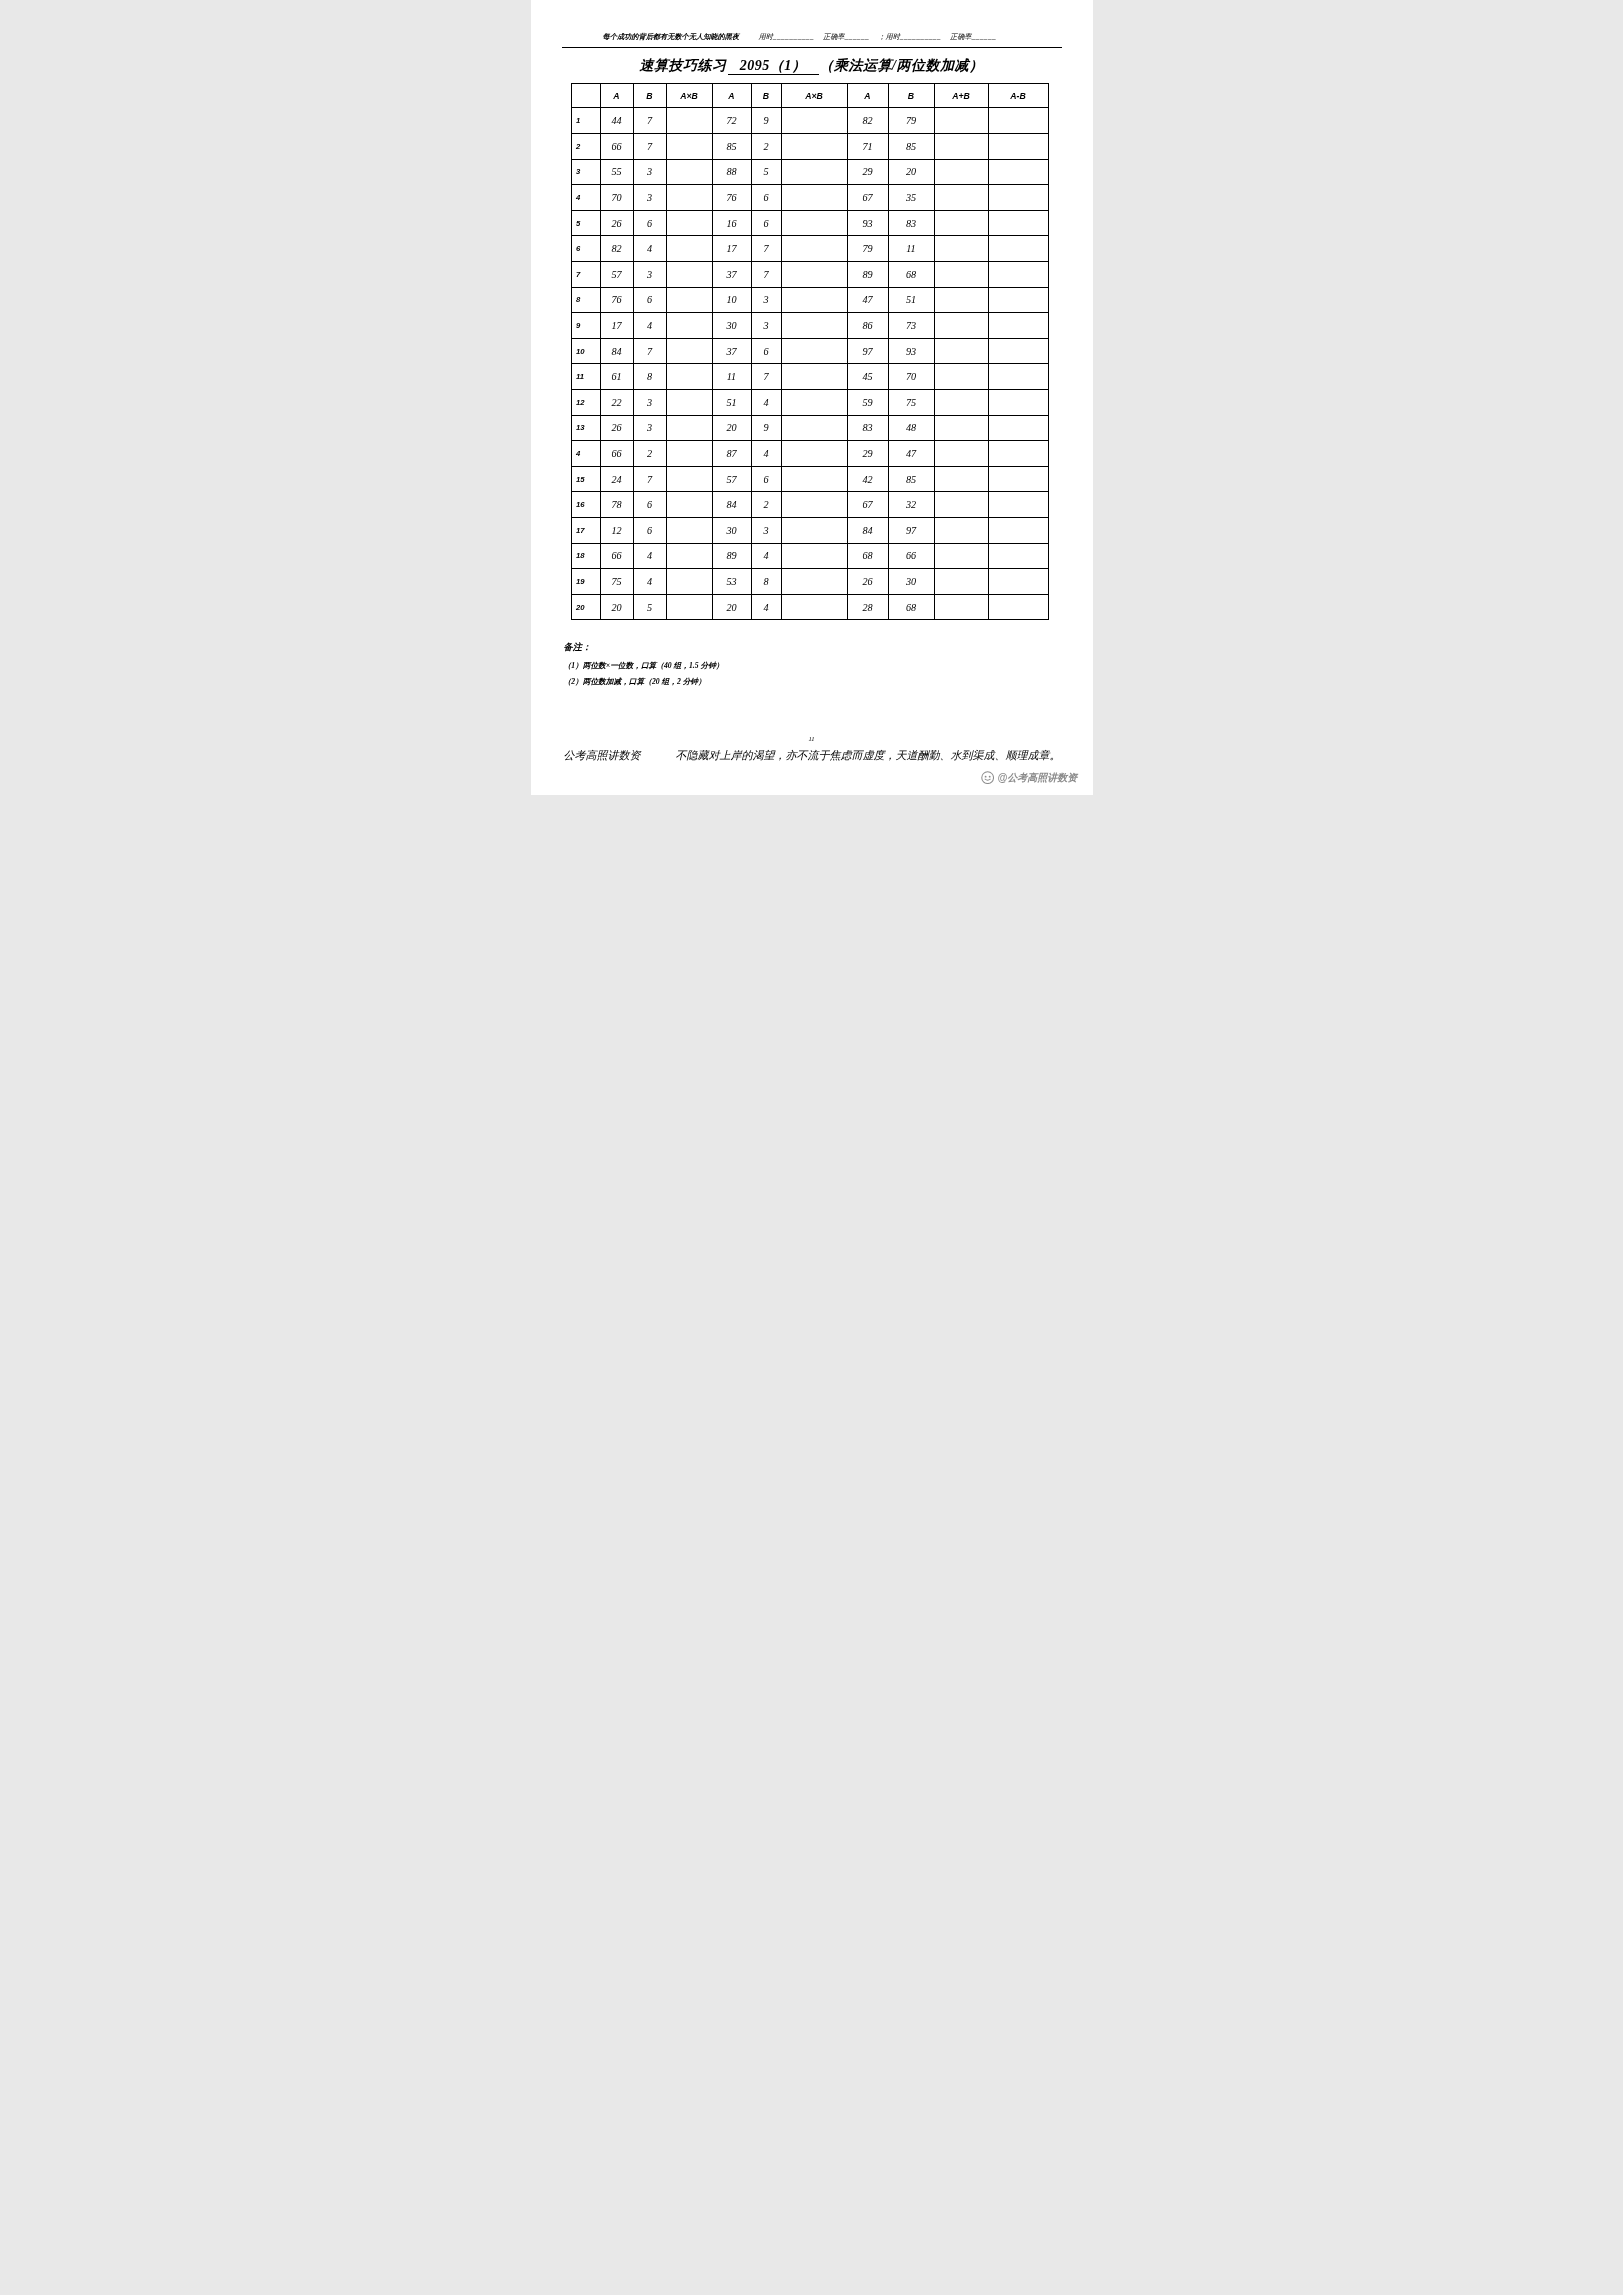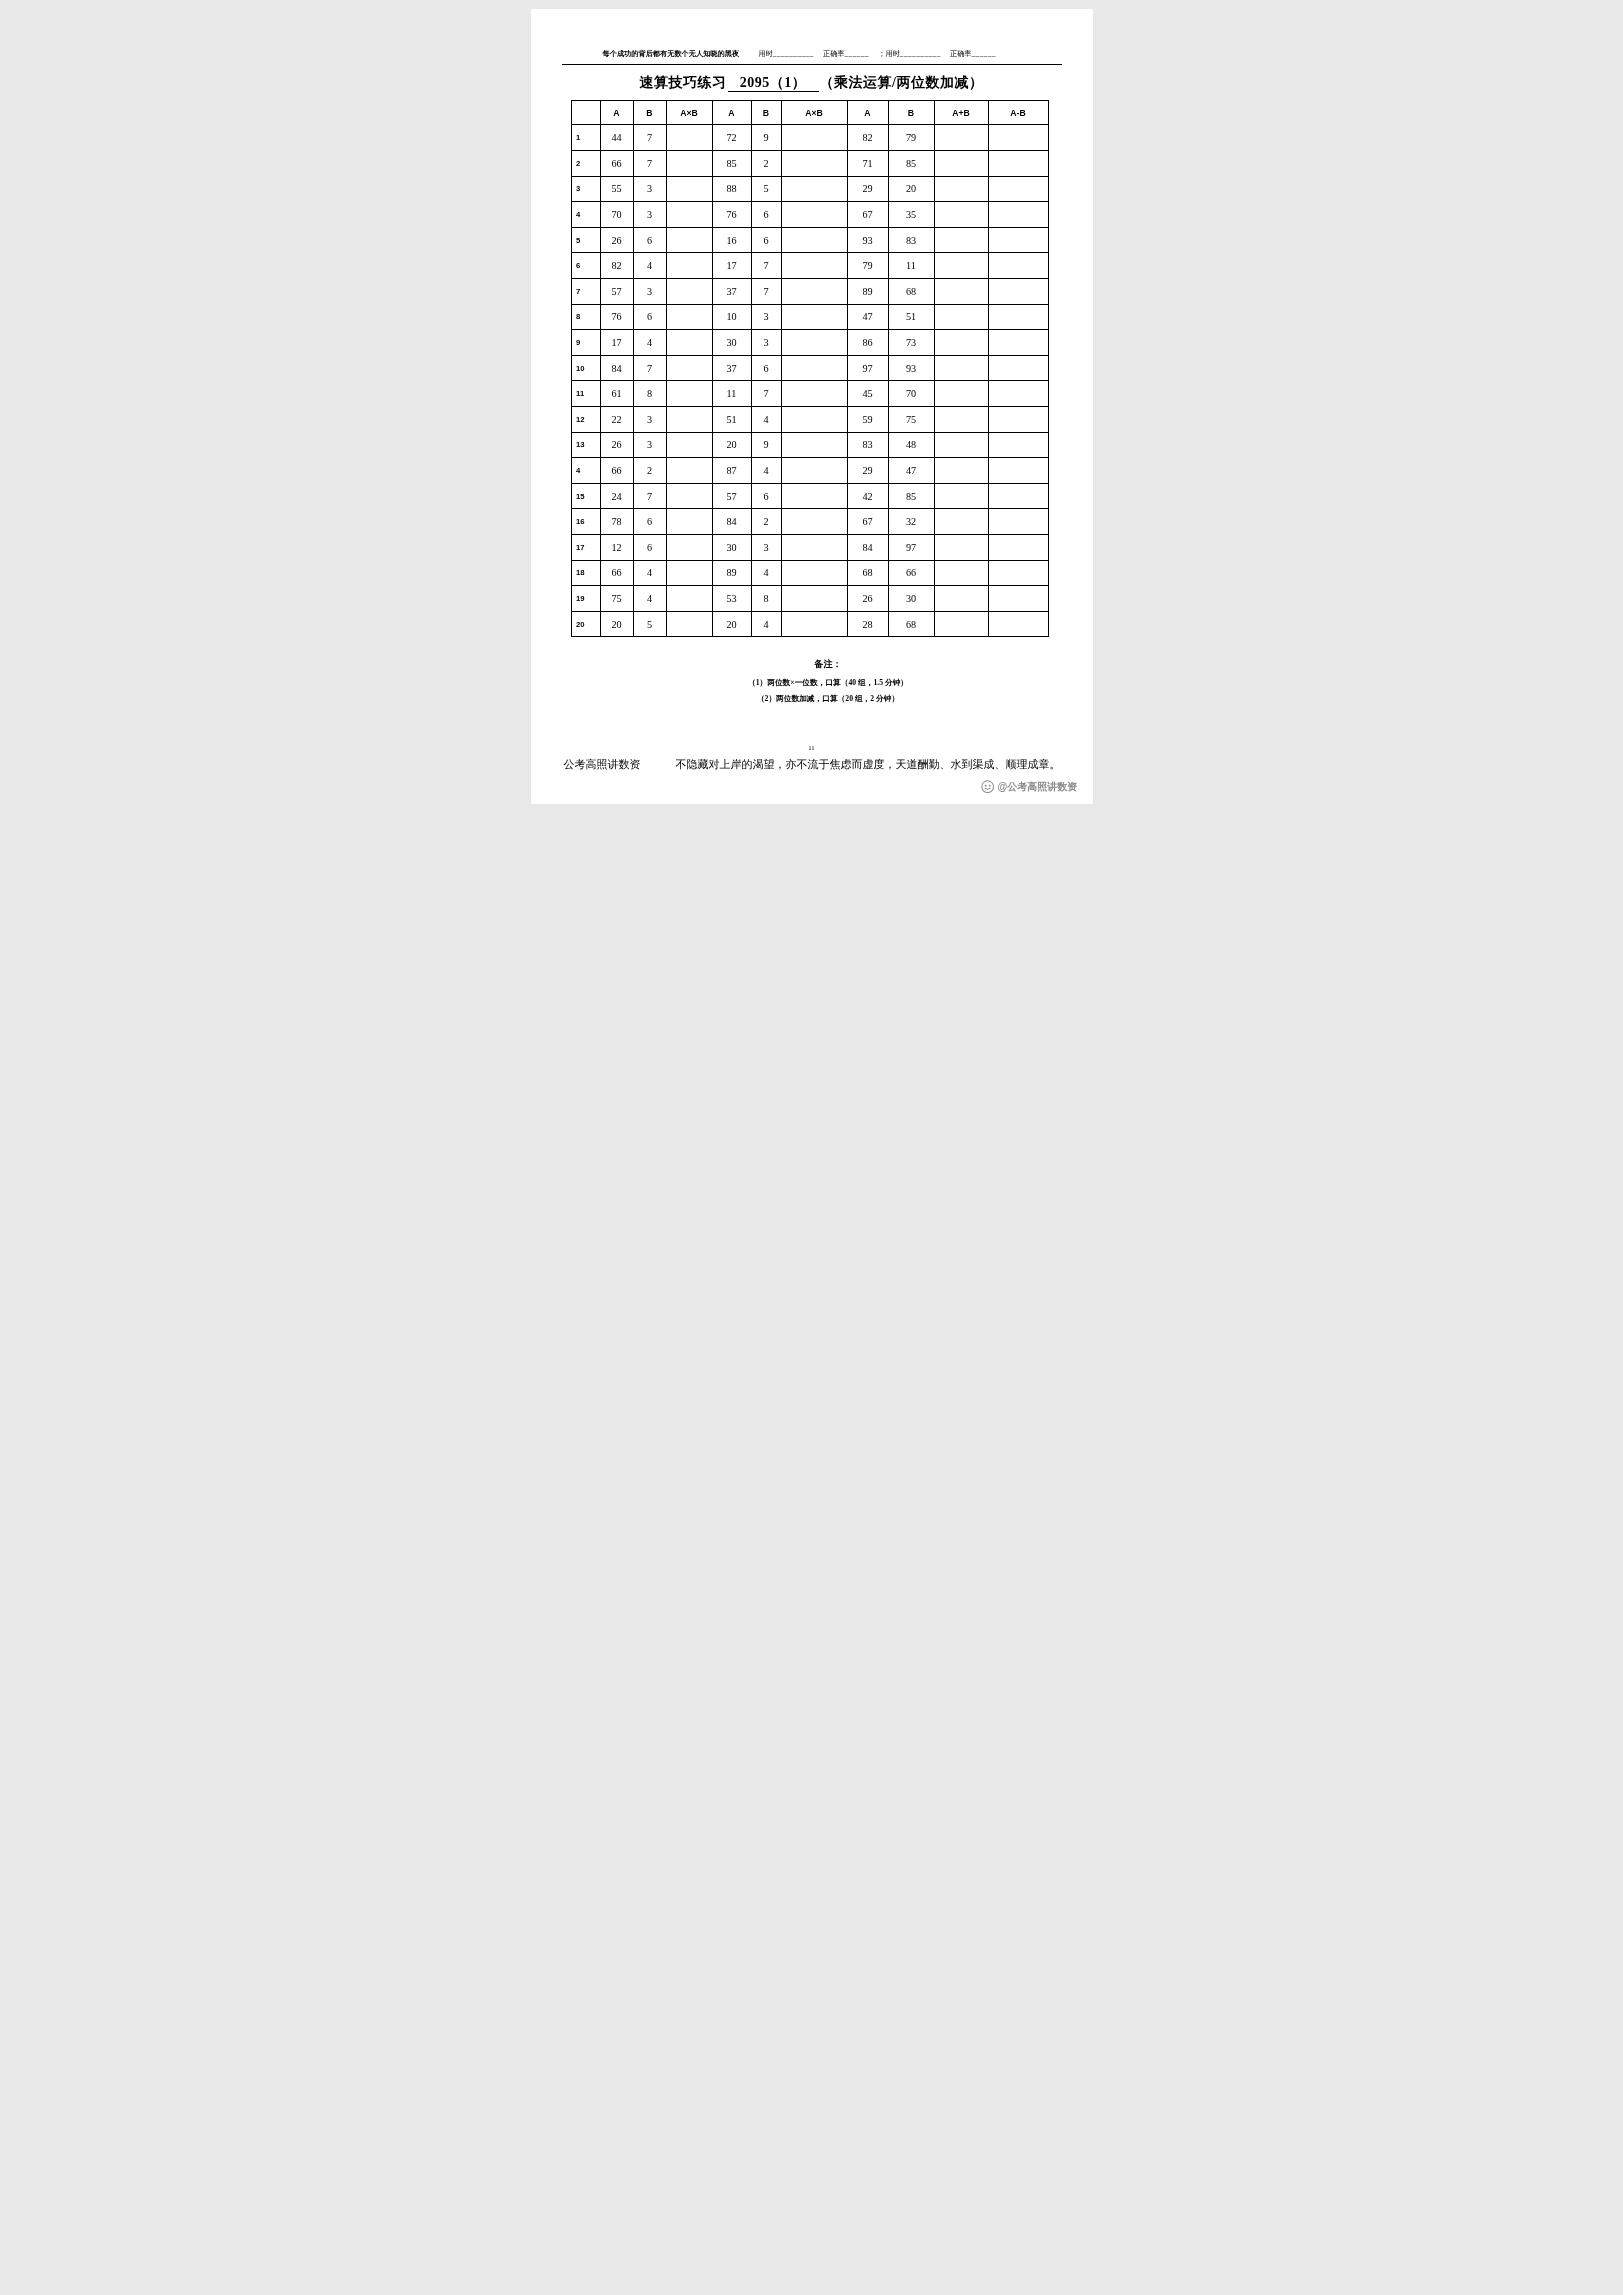--- a/index.html
+++ b/index.html
@@ -1,26 +1,27 @@
 <!DOCTYPE html>
 <html style="font-size:8.2px"><head>
 <meta charset="utf-8">
 <style>
   * { box-sizing: border-box; }
   html, body { margin: 0; padding: 0; background: #e8e8e8; }
   .page {
     width: 562px;
     height: 795px;
-    margin: 9px auto;
+    margin: 0 auto;
     background: #ffffff;
     position: relative;
     font-family: "Liberation Serif", serif;
     color: #000;
-    padding-top: 40px;
+    padding-top: 32px;
     overflow: hidden;
+    font-style: italic;
   }
 
   
   .header-line {
     margin: 0 32px 4.6px 72px;
     display: flex;
     align-items: baseline;
     white-space: nowrap;
     font-size: 7.2px;
   }
@@ -76,21 +77,21 @@
   }
   table.sheet td.idx {
     font-family: "Liberation Sans", sans-serif;
     font-weight: bold;
     font-size: 7.7px;
     text-align: left;
     padding-left: 4.6px;
   }
 
   
-  .notes { margin: 20.4px 0 0 33px; text-align: center; }
+  .notes { margin: 20.4px 0 0 33px; }
   .notes-label { font-weight: bold; font-size: 9.2px; margin-bottom: 4.1px; }
   .note-item { font-size: 7.7px; line-height: 2.1; font-weight: 600; }
 
   
   .footer-area { position: absolute; top: 735px; left: 0; right: 0; }
   .page-number { text-align: center; font-size: 6.6px; }
   .footer-line {
     display: flex;
     align-items: baseline;
     margin: 6.1px 32px 0 33px;

